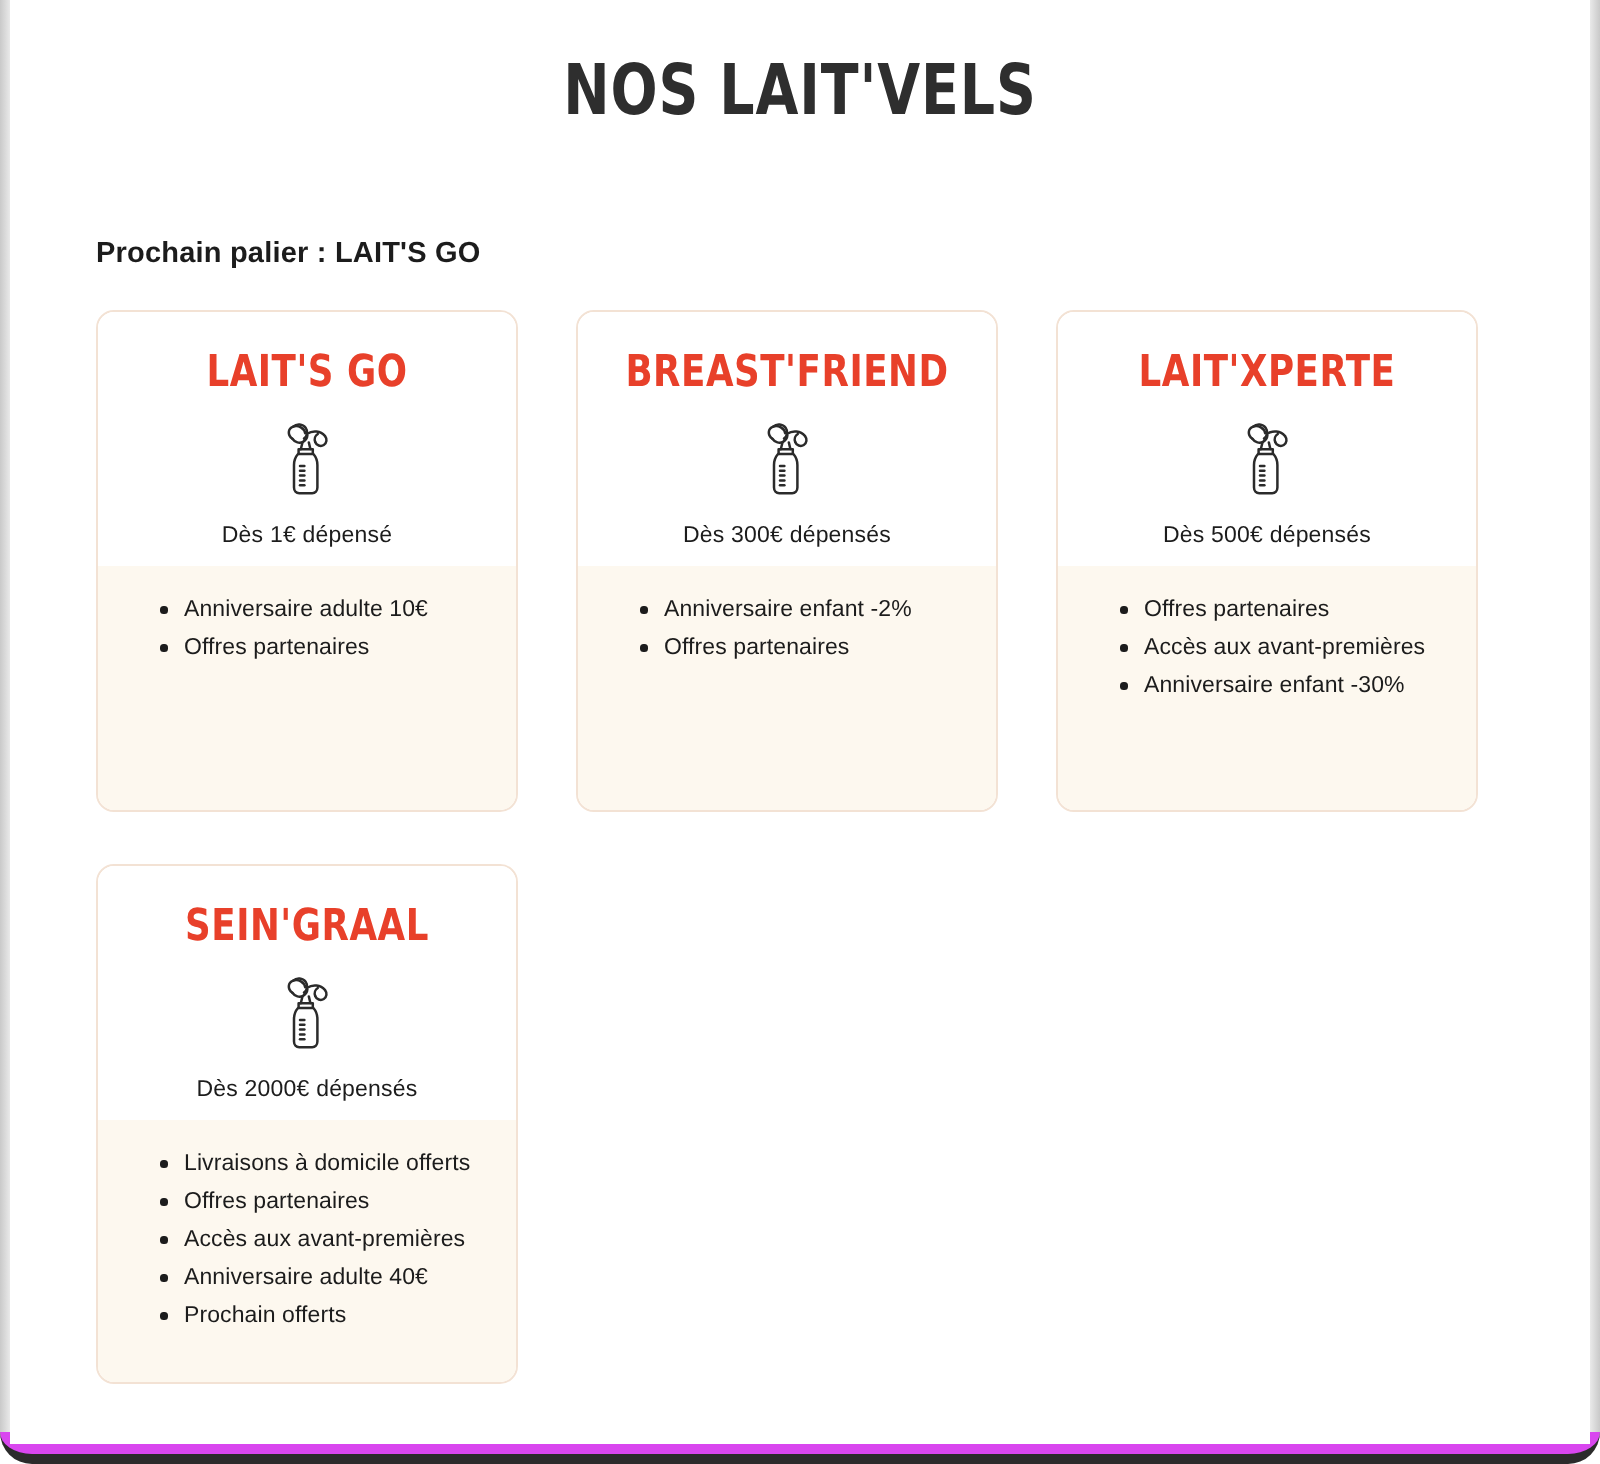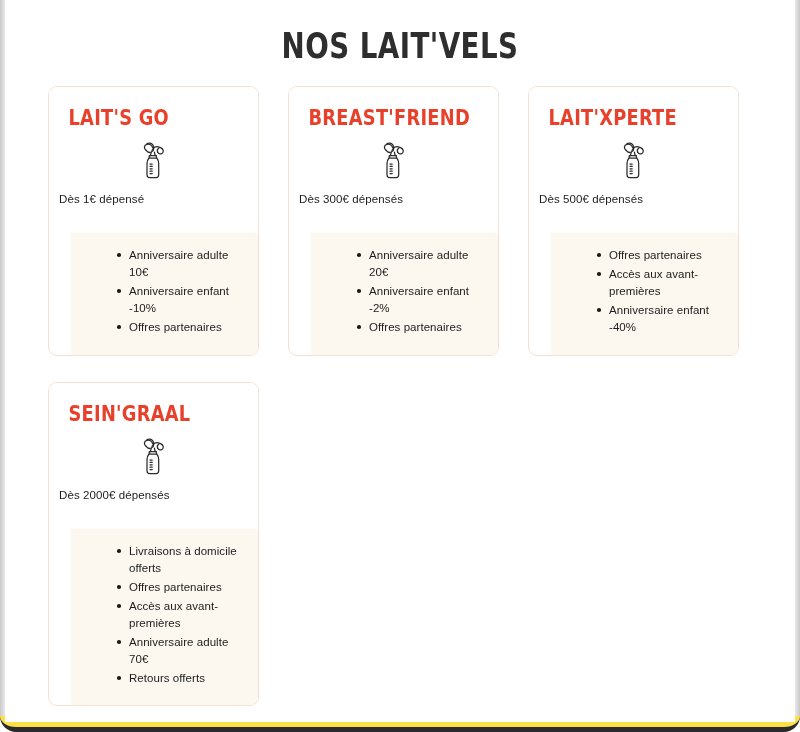--- a/index.html
+++ b/index.html
@@ -11,21 +11,21 @@
     font-family: "Liberation Sans", sans-serif;
     overflow: hidden;
   }
 
   
   #device-frame {
     position: absolute;
     left: 0; top: 0;
     width: 800px;
     height: 732px;
-    background: #fde047;
+    background: #d946ef;
     border-bottom: 5px solid #2b2b2b;
     border-bottom-left-radius: 16px;
     border-bottom-right-radius: 16px;
     overflow: hidden;
   }
   #frame-edge-left {
     position: absolute;
     left: 0; top: 0;
     width: 5px;
     height: 716px;
@@ -93,21 +93,22 @@
     border-radius: 9px;
     background: #ffffff;
     overflow: hidden;
     display: flex;
     flex-direction: column;
   }
   .tier-card:nth-child(3n) { margin-right: 0; }
 
   .card-head {
     background: #ffffff;
-    padding: 18px 10px 28px 10px;
+    padding: 18px 10px 9px 10px;
+    text-align: center;
   }
 
   .card-title {
     font-family: "Liberation Sans Narrow","DejaVu Sans Condensed","Liberation Sans", sans-serif;
     font-weight: 800;
     font-size: 22px;
     color: #e8402a;
     letter-spacing: 0.3px;
     transform: scaleX(0.9);
   }
@@ -122,22 +123,21 @@
   .card-threshold {
     margin-top: 12px;
     font-size: 11.5px;
     color: #1c1c1c;
     letter-spacing: 0.1px;
   }
 
   .card-body {
     background: #fdf8ef;
     flex: 1 1 auto;
-    padding: 14px 12px 16px 46px;
-    margin-left: 22px;
+    padding: 14px 12px 16px 31px;
   }
 
   .perk-list { list-style: none; }
 
   .perk-item {
     position: relative;
     font-size: 11.5px;
     color: #1c1c1c;
     line-height: 17px;
     padding-left: 12px;
@@ -164,20 +164,21 @@
 <body>
 
 <div id="device-frame">
   <div id="frame-edge-left"></div>
   <div id="frame-edge-right"></div>
 
   <div id="page">
 
     <h1 id="page-title">NOS LAIT'VELS</h1>
 
+    <div id="tier-status">Prochain palier : LAIT'S GO</div>
 
 
     <div id="tier-grid">
   <div class="tier-card h-short">
     <div class="card-head">
       <div class="card-title">LAIT'S GO</div>
       <span class="card-icon">
         <svg class="card-icon" viewBox="0 0 34 40" xmlns="http://www.w3.org/2000/svg" fill="none" stroke="#2b2b2b" stroke-width="1.25" stroke-linecap="round" stroke-linejoin="round">
 
           <path d="M9.2 9.4 C6.6 7.6 6.9 4.2 9.6 3.3 C12.3 2.4 15.1 4.2 15.6 6.6"></path>
@@ -203,21 +204,20 @@
           <path d="M13.0 27.8 L15.2 27.8"></path>
           <path d="M13.0 30.2 L15.2 30.2"></path>
           <path d="M13.0 32.6 L15.2 32.6"></path>
         </svg>
       </span>
       <div class="card-threshold">Dès 1€ dépensé</div>
     </div>
     <div class="card-body">
       <ul class="perk-list">
               <li class="perk-item">Anniversaire adulte 10€</li>
-              <li class="perk-item">Anniversaire enfant -10%</li>
               <li class="perk-item">Offres partenaires</li>
             </ul>
     </div>
   </div>
 
   <div class="tier-card h-short">
     <div class="card-head">
       <div class="card-title">BREAST'FRIEND</div>
       <span class="card-icon">
         <svg class="card-icon" viewBox="0 0 34 40" xmlns="http://www.w3.org/2000/svg" fill="none" stroke="#2b2b2b" stroke-width="1.25" stroke-linecap="round" stroke-linejoin="round">
@@ -244,21 +244,20 @@
           <path d="M13.0 25.4 L15.2 25.4"></path>
           <path d="M13.0 27.8 L15.2 27.8"></path>
           <path d="M13.0 30.2 L15.2 30.2"></path>
           <path d="M13.0 32.6 L15.2 32.6"></path>
         </svg>
       </span>
       <div class="card-threshold">Dès 300€ dépensés</div>
     </div>
     <div class="card-body">
       <ul class="perk-list">
-              <li class="perk-item">Anniversaire adulte 20€</li>
               <li class="perk-item">Anniversaire enfant -2%</li>
               <li class="perk-item">Offres partenaires</li>
             </ul>
     </div>
   </div>
 
   <div class="tier-card h-tall">
     <div class="card-head">
       <div class="card-title">LAIT'XPERTE</div>
       <span class="card-icon">
@@ -288,21 +287,21 @@
           <path d="M13.0 30.2 L15.2 30.2"></path>
           <path d="M13.0 32.6 L15.2 32.6"></path>
         </svg>
       </span>
       <div class="card-threshold">Dès 500€ dépensés</div>
     </div>
     <div class="card-body">
       <ul class="perk-list">
               <li class="perk-item">Offres partenaires</li>
               <li class="perk-item">Accès aux avant-premières</li>
-              <li class="perk-item">Anniversaire enfant -40%</li>
+              <li class="perk-item">Anniversaire enfant -30%</li>
             </ul>
     </div>
   </div>
 
   <div class="tier-card h-solo">
     <div class="card-head">
       <div class="card-title">SEIN'GRAAL</div>
       <span class="card-icon">
         <svg class="card-icon" viewBox="0 0 34 40" xmlns="http://www.w3.org/2000/svg" fill="none" stroke="#2b2b2b" stroke-width="1.25" stroke-linecap="round" stroke-linejoin="round">
 
@@ -331,21 +330,21 @@
           <path d="M13.0 32.6 L15.2 32.6"></path>
         </svg>
       </span>
       <div class="card-threshold">Dès 2000€ dépensés</div>
     </div>
     <div class="card-body">
       <ul class="perk-list">
               <li class="perk-item">Livraisons à domicile offerts</li>
               <li class="perk-item">Offres partenaires</li>
               <li class="perk-item">Accès aux avant-premières</li>
-              <li class="perk-item">Anniversaire adulte 70€</li>
-              <li class="perk-item">Retours offerts</li>
+              <li class="perk-item">Anniversaire adulte 40€</li>
+              <li class="perk-item">Prochain offerts</li>
             </ul>
     </div>
   </div>
 </div>
 
   </div>
 </div>
 
 </body></html>

